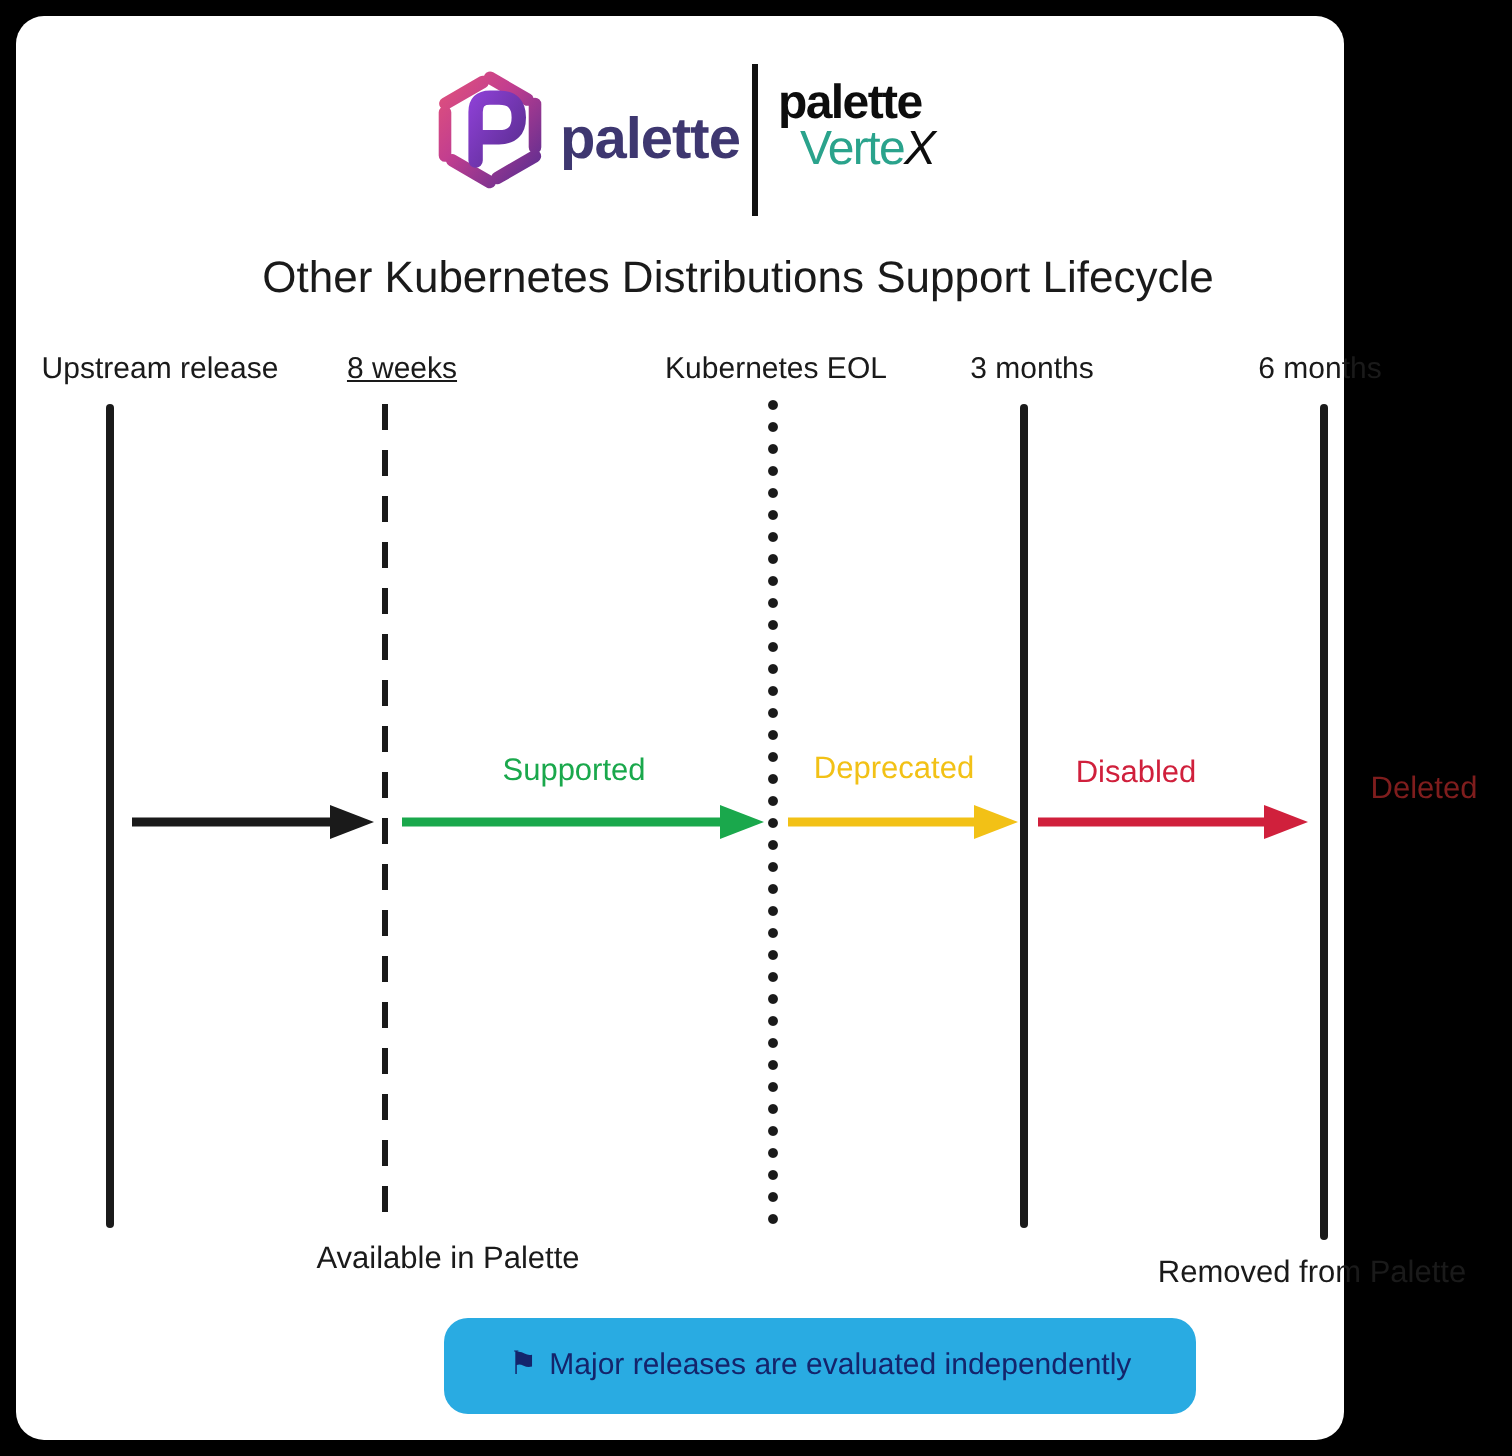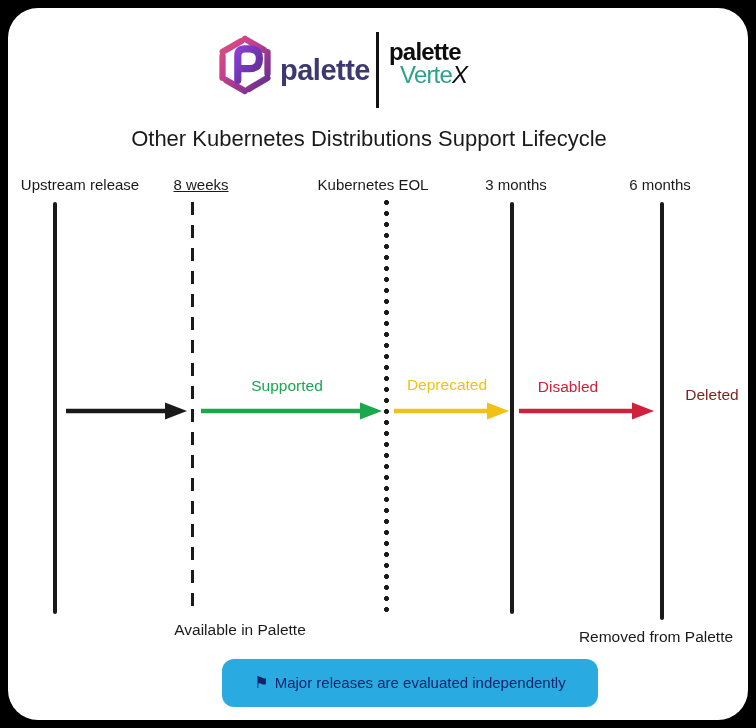--- a/index.html
+++ b/index.html
@@ -1,19 +1,19 @@
 <!DOCTYPE html>
 <html><head>
 <meta charset="utf-8">
 <style>
   html, body { margin: 0; padding: 0; width: 756px; height: 728px; background: #000; overflow: hidden; }
   body { font-family: "Liberation Sans", sans-serif; }
   .card {
-    position: absolute; left: 8px; top: 8px; width: 740px; height: 712px;
-    background: #fff; border-radius: 30px;
+    position: absolute; left: 8px; top: 8px; width: 664px; height: 712px;
+    background: #fff; border-radius: 14px;
   }
   
   .logo-row { position: absolute; left: 0; top: 0; width: 740px; height: 110px; }
   .hex-logo { position: absolute; left: 210px; top: 27px; }
   .palette-word {
     position: absolute; left: 272px; top: 46px;
     font-size: 29px; font-weight: bold; color: #3e3770; letter-spacing: -0.5px;
   }
   .logo-divider { position: absolute; left: 368px; top: 24px; width: 3px; height: 76px; background: #111; }
   .vertex-block { position: absolute; left: 381px; top: 33px; line-height: 22px; }
@@ -26,21 +26,21 @@
     position: absolute; left: 0; top: 118px; width: 722px; text-align: center;
     font-size: 22px; color: #1a1a1a;
   }
   
   .ms-label {
     position: absolute; top: 168px; transform: translateX(-50%);
     font-size: 15px; color: #1a1a1a; white-space: nowrap;
   }
   .ms-0 { left: 72px; }
   .ms-1 { left: 193px; text-decoration: underline; }
-  .ms-2 { left: 365px; }
+  .ms-2 { left: 380px; }
   .ms-3 { left: 508px; }
   .ms-4 { left: 652px; }
   
   .vline { position: absolute; top: 194px; height: 412px; }
   .vline-solid { width: 4px; background: #1a1a1a; border-radius: 2px; }
   .v-0 { left: 45px; }
   .v-3 { left: 502px; }
   .v-4 { left: 652px; height: 418px; }
   .vline-dashed {
     left: 183px; width: 3px;
@@ -64,21 +64,21 @@
   .arrow { position: absolute; top: 392px; height: 22px; }
   .arr-black  { left: 55px;  width: 126px; }
   .arr-green  { left: 190px; width: 186px; }
   .arr-yellow { left: 383px; width: 120px; }
   .arr-red    { left: 508px; width: 140px; }
   
   .bottom-label {
     position: absolute; transform: translateX(-50%);
     font-size: 15.5px; color: #1a1a1a; white-space: nowrap;
   }
-  .bl-available { left: 232px; top: 613px; }
+  .bl-available { left: 216px; top: 613px; }
   .bl-removed   { left: 648px; top: 620px; }
   
   .note-box {
     position: absolute; left: 214px; top: 651px; width: 376px; height: 48px;
     background: #29abe2; border-radius: 12px;
     display: flex; flex-direction: column; align-items: center; justify-content: center;
     color: #14246b; font-size: 15px; line-height: 20px; text-align: center;
   }
   .note-line1 { display: flex; align-items: center; gap: 6px; }
   .flag-glyph { font-size: 16px; line-height: 16px; }

